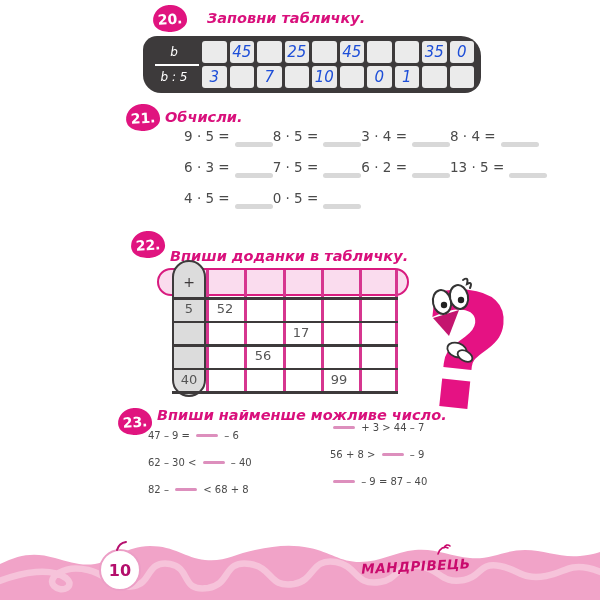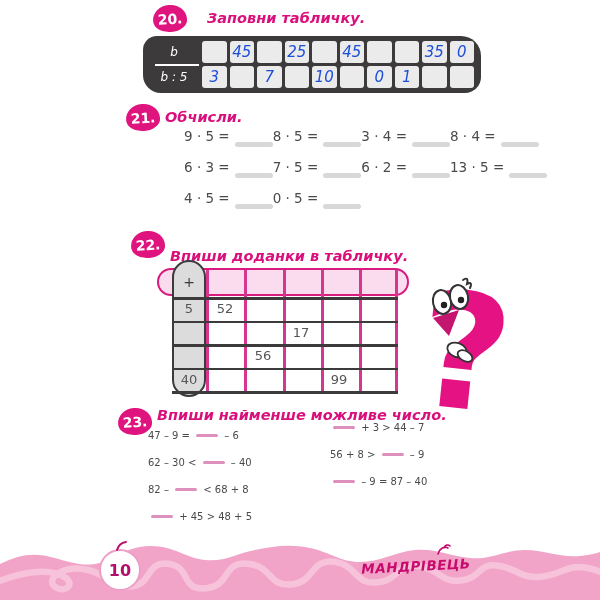--- a/index.html
+++ b/index.html
@@ -220,21 +220,20 @@
     </svg>
   </div>
 
   <div class="ex-badge" style="left:118px; top:408px;">23.</div>
   <div class="ex-title" style="left:157px; top:407px;">Впиши найменше можливе число.</div>
 
   <div class="p23col" style="left:148px; top:430px;">
     <div class="prob23"><span>47 – 9 = </span><span class="blank-pink"></span><span> – 6</span></div>
     <div class="prob23"><span>62 – 30 &lt; </span><span class="blank-pink"></span><span> – 40</span></div>
     <div class="prob23"><span>82 – </span><span class="blank-pink"></span><span> &lt; 68 + 8</span></div>
-    <div class="prob23"><span></span><span class="blank-pink"></span><span> + 45 &gt; 48 + 5</span></div>
   </div>
 
   <div class="p23col" style="left:330px; top:422px;">
     <div class="prob23"><span></span><span class="blank-pink"></span><span> + 3 &gt; 44 – 7</span></div>
     <div class="prob23"><span>56 + 8 &gt; </span><span class="blank-pink"></span><span> – 9</span></div>
     <div class="prob23"><span></span><span class="blank-pink"></span><span> – 9 = 87 – 40</span></div>
   </div>
 
   <div class="footer">
     <svg width="600" height="62" viewBox="0 0 600 62">

